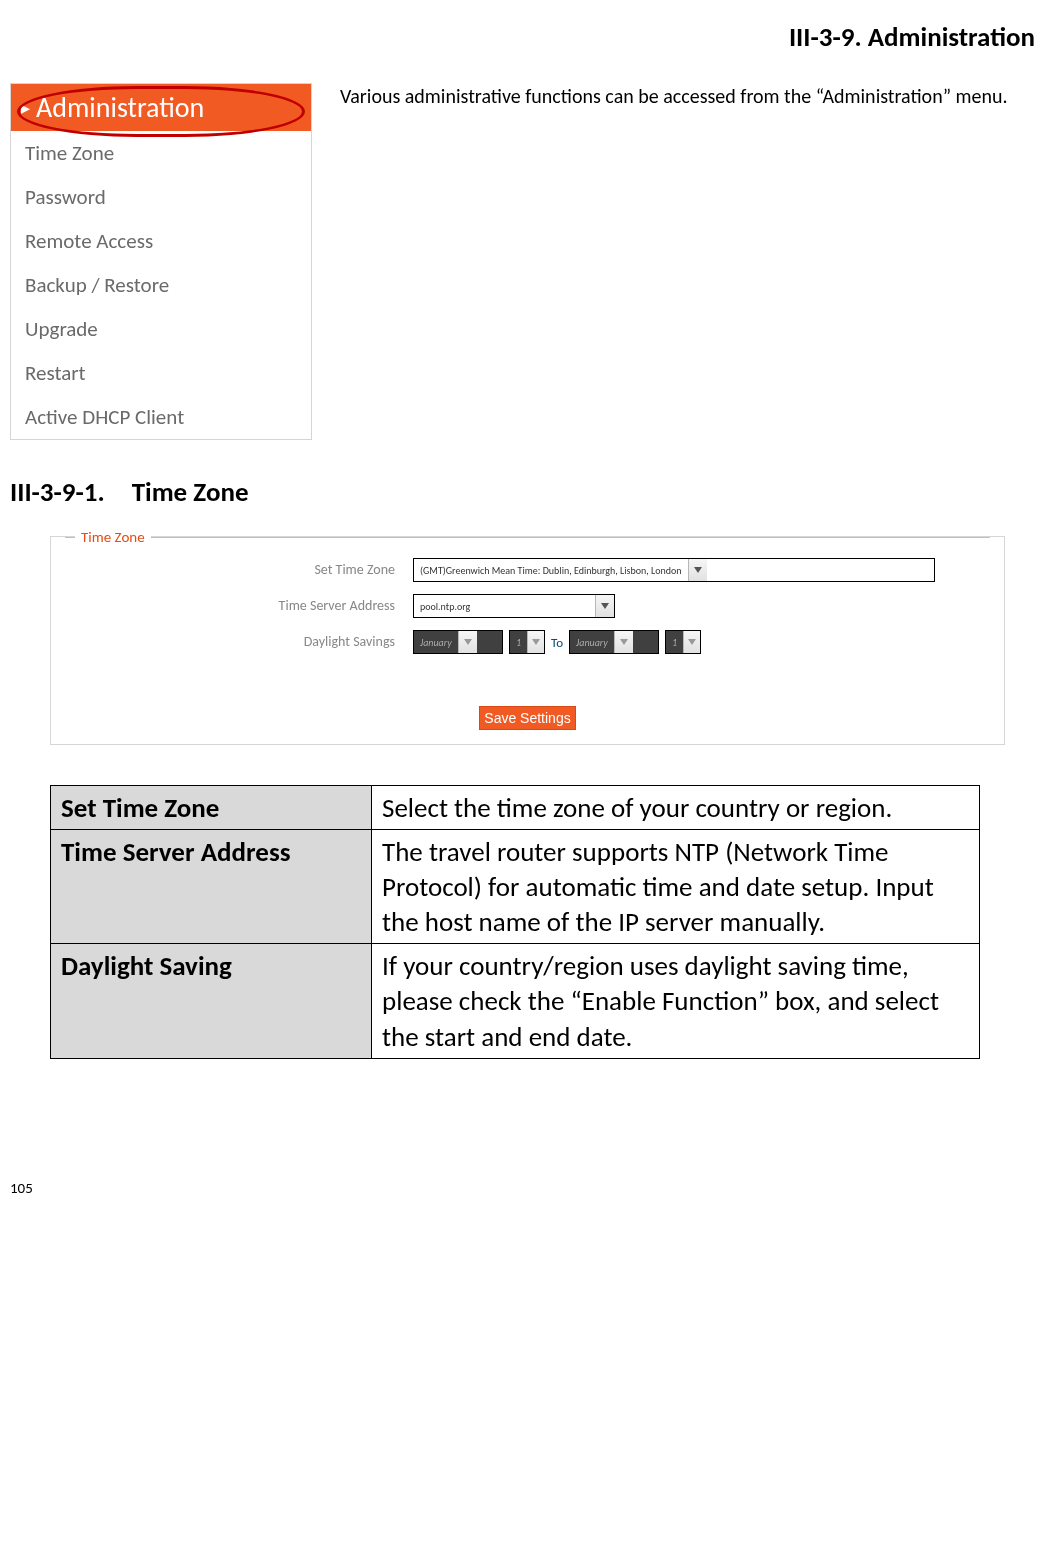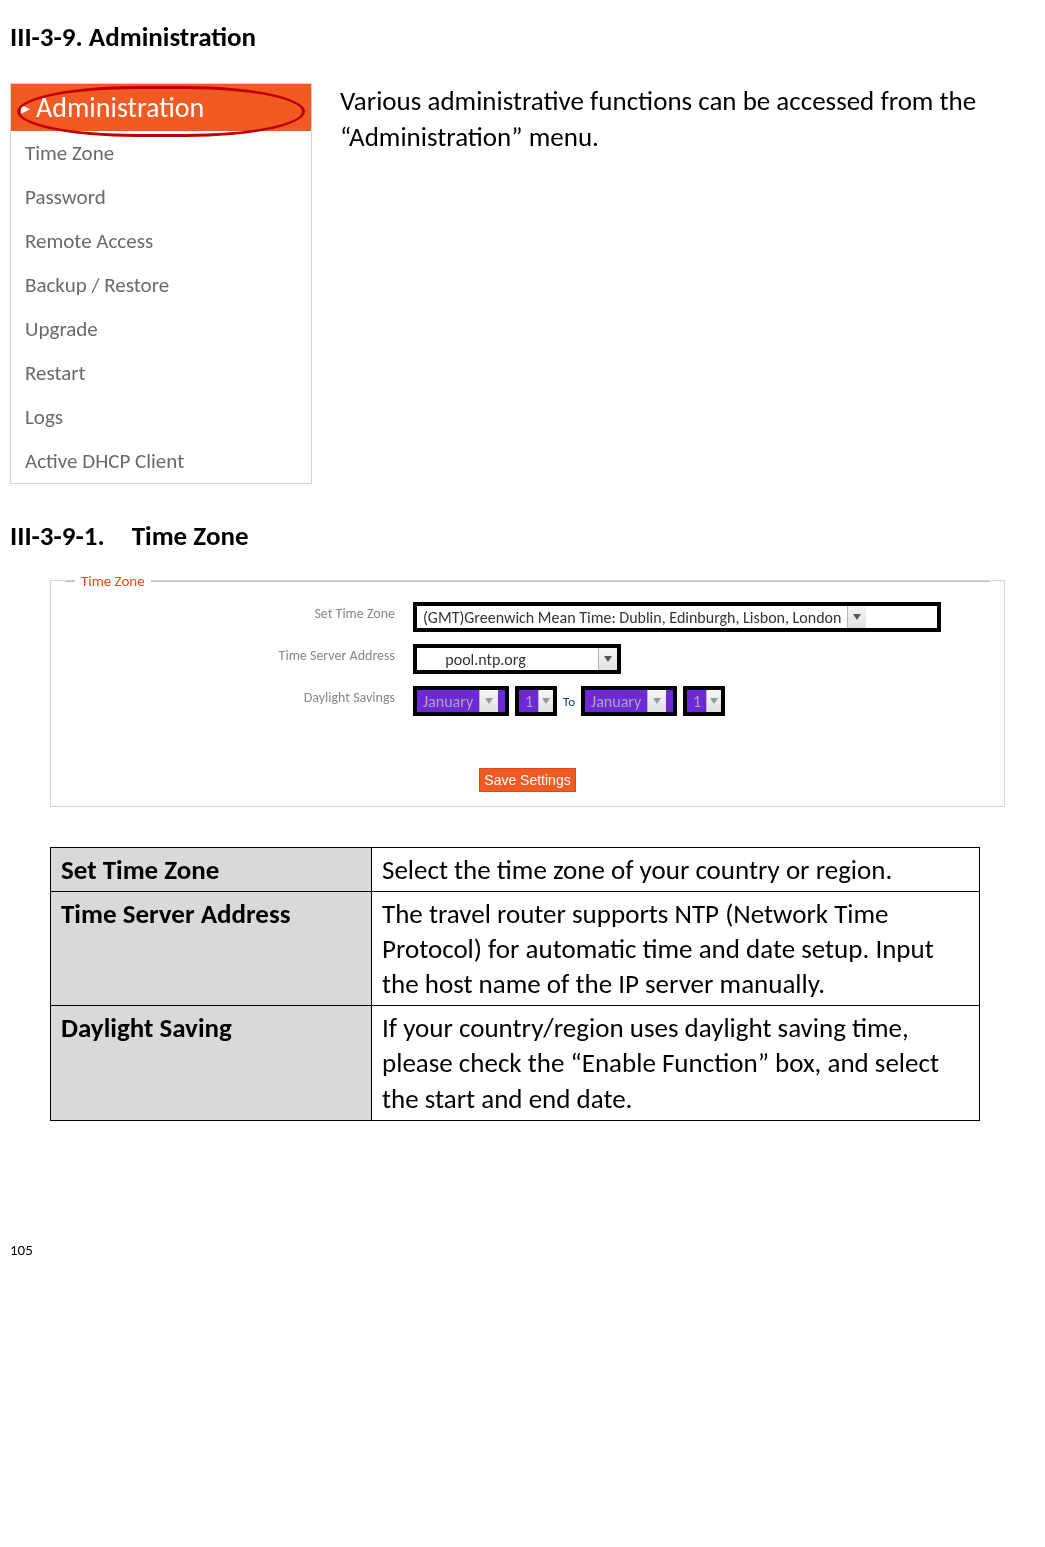--- a/index.html
+++ b/index.html
@@ -7,20 +7,21 @@
     margin: 0;
     padding: 20px 10px 40px 10px;
     width: 1045px;
     box-sizing: border-box;
     color: #000;
   }
   .section-heading {
     font-weight: bold;
     font-size: 27px;
     margin: 0 0 30px 0;
+    text-align: right;
   }
   .intro-row {
     display: flex;
     gap: 28px;
     margin-bottom: 35px;
   }
   .admin-menu {
     width: 300px;
     border: 1px solid #d5d5d5;
     background: #fff;
@@ -49,21 +50,21 @@
     border: 3px solid #c00000;
     border-radius: 50%/60%;
     pointer-events: none;
   }
   .admin-menu-item {
     color: #6a6a6a;
     font-size: 21px;
     padding: 9px 14px;
   }
   .intro-text {
-    font-size: 27px;
+    font-size: 20px;
     line-height: 1.35;
     margin: 0;
     flex: 1;
   }
   .subsection-heading {
     font-weight: bold;
     font-size: 27px;
     margin: 35px 0 28px 0;
   }
 
@@ -103,26 +104,25 @@
   }
   .tz-control {
     flex: 1;
     display: flex;
     flex-direction: column;
     gap: 5px;
   }
   .faux-select, .faux-input {
     display: inline-flex;
     align-items: center;
-    border: 4px solid #000000;
+    border: 1px solid #000000;
     background: #fff;
     height: 22px;
-    font-size: 16px;
+    font-size: 10px;
     color: #333;
-    text-align: center;
   }
   .faux-select .sv {
     padding: 0 6px;
     white-space: nowrap;
     overflow: hidden;
   }
   .faux-select .dd, .faux-input .dd {
     width: 18px;
     height: 100%;
     border-left: 1px solid #b7b7b7;
@@ -134,21 +134,22 @@
   .dd svg { width: 8px; height: 6px; }
   .faux-input .iv {
     padding: 0 6px;
   }
   .tz-tzselect { width: 520px; }
   .tz-tsselect { width: 200px; gap: 44px; }
   .month-select { width: 88px; }
   .day-select { width: 34px; }
   .disabled .faux-select, .disabled .faux-input {
     color: #aaa;
-    background: #6d28d9;
+    background: #404040;
+    font-style: italic;
   }
   .chk-row { display: flex; align-items: center; gap: 6px; font-size: 14px; }
   .chk {
     width: 14px; height: 14px; border: 1px solid #9a9a9a; background: #fff;
     display: inline-block;
   }
   .ds-range { display: flex; align-items: center; gap: 6px; font-size: 13px; color: #999; }
   .save-btn {
     display: block;
     margin: 0 auto;
@@ -194,21 +195,20 @@
       <span class="arrow">▸</span>
       <span>Administration</span>
       <span class="circle-highlight"></span>
     </div>
     <div class="admin-menu-item">Time Zone</div>
     <div class="admin-menu-item">Password</div>
     <div class="admin-menu-item">Remote Access</div>
     <div class="admin-menu-item">Backup / Restore</div>
     <div class="admin-menu-item">Upgrade</div>
     <div class="admin-menu-item">Restart</div>
-    <div class="admin-menu-item">Logs</div>
     <div class="admin-menu-item">Active DHCP Client</div>
   </div>
   <p class="intro-text">Various administrative functions can be accessed from the “Administration” menu.</p>
 </div>
 
 <h3 class="subsection-heading">III-3-9-1. Time Zone</h3>
 
 <div class="tz-panel">
   <div class="tz-fieldset">
     <span class="tz-legend">Time Zone</span>

